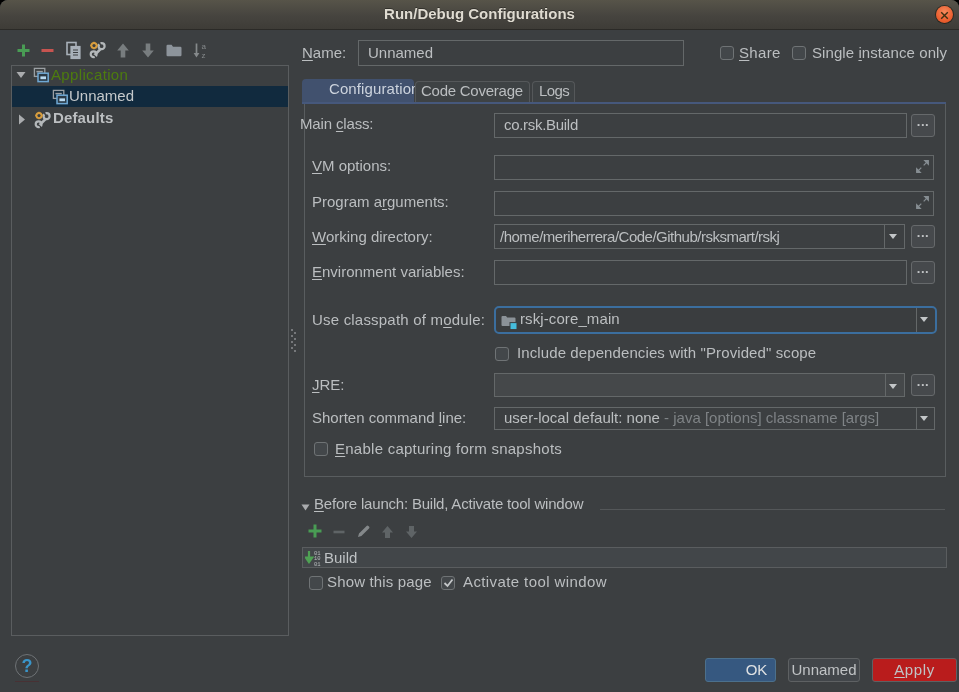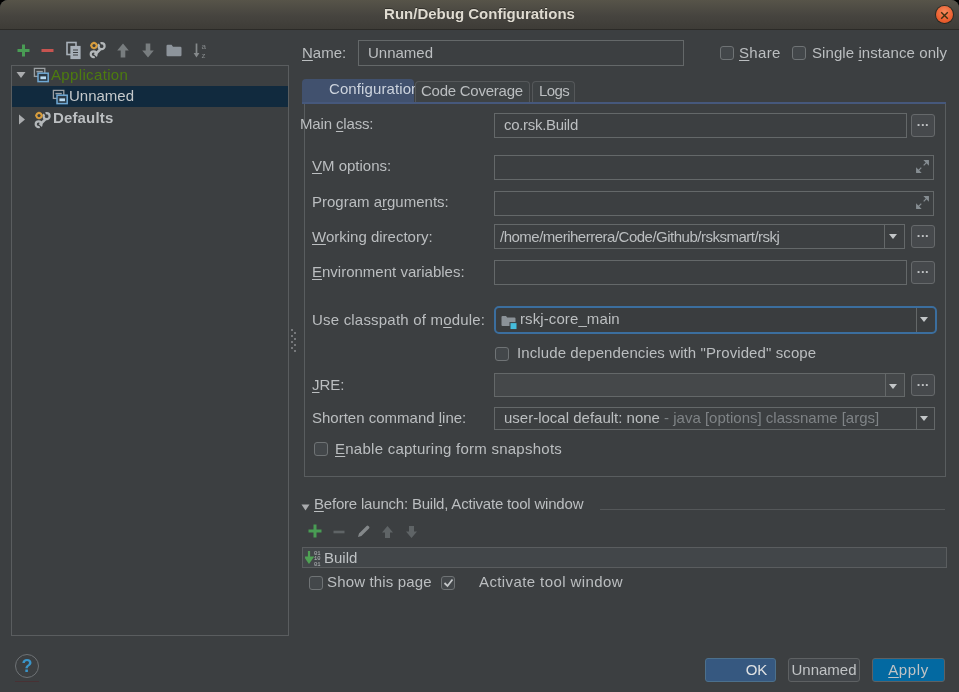--- a/index.html
+++ b/index.html
@@ -251,22 +251,22 @@
     <text x="9" y="16.5" font-size="5.5" fill="#b8bcbe" font-family="Liberation Mono">01</text>
   </svg>
   <div class="lbl" style="left:324px;top:549px;color:#bec2c4;">Build</div>
 
   <div class="cb" style="left:309px;top:576px;"></div>
   <div class="lbl" style="left:327px;top:573px;letter-spacing:0.15px;">Show this page</div>
   <div class="cb" style="left:441px;top:576px;"></div>
   <svg class="abs" style="left:443px;top:578px" width="11" height="10" viewBox="0 0 11 10">
     <path d="M1.5 5 L4.5 8 L9.5 1.5" stroke="#c3c6c8" stroke-width="1.8" fill="none"></path>
   </svg>
-  <div class="lbl" style="left:463px;top:573px;letter-spacing:0.4px;margin-left:16px;">Activate tool window</div>
+  <div class="lbl" style="left:463px;top:573px;letter-spacing:0.4px;">Activate tool window</div>
 
   <div class="abs" style="left:15px;top:654px;width:24px;height:24px;border:1px solid #6e7275;border-radius:50%;box-sizing:border-box;"></div>
   <div class="abs" style="left:15px;top:656px;width:24px;text-align:center;color:#3a95c9;font-weight:bold;font-size:18px;">?</div>
   <div class="abs" style="left:15px;top:681px;width:24px;height:1px;background:#483134;"></div>
 
   <div class="btn" style="left:705px;top:658px;width:71px;background:#365880;border:1px solid #4c708c;color:#dfe1e3;padding-left:32px;">OK</div>
   <div class="btn" style="left:788px;top:658px;width:72px;background:#42464a;border:1px solid #5e6163;">Unnamed</div>
-  <div class="btn" style="left:872px;top:658px;width:73px;background:#0369a1;border:1px solid #5e6163;letter-spacing:0.6px;"><span class="u">A</span>pply</div>
+  <div class="btn" style="left:872px;top:658px;width:85px;background:#b91c1c;border:1px solid #5e6163;letter-spacing:0.6px;"><span class="u">A</span>pply</div>
 </div>
 
 </body></html>

